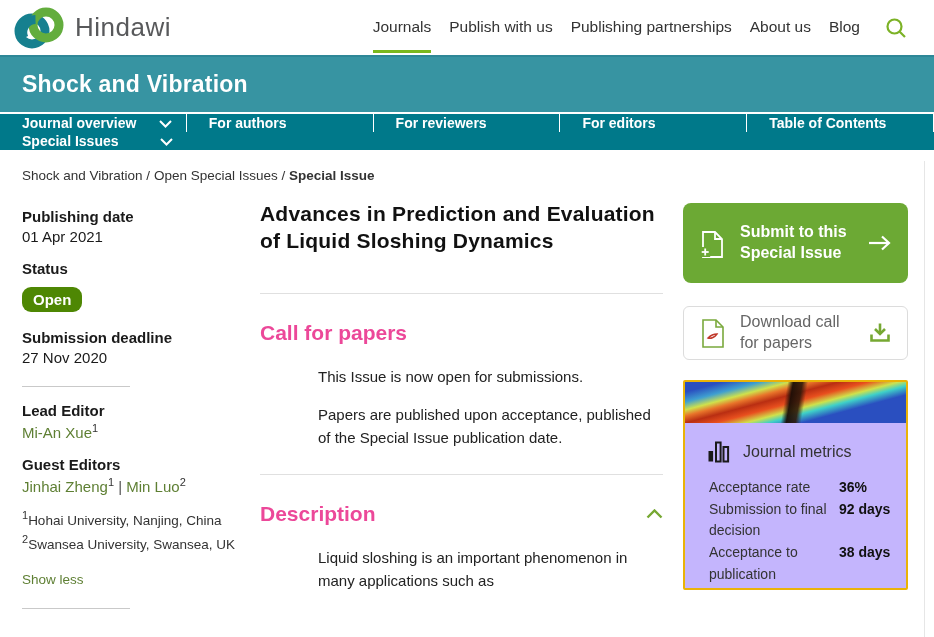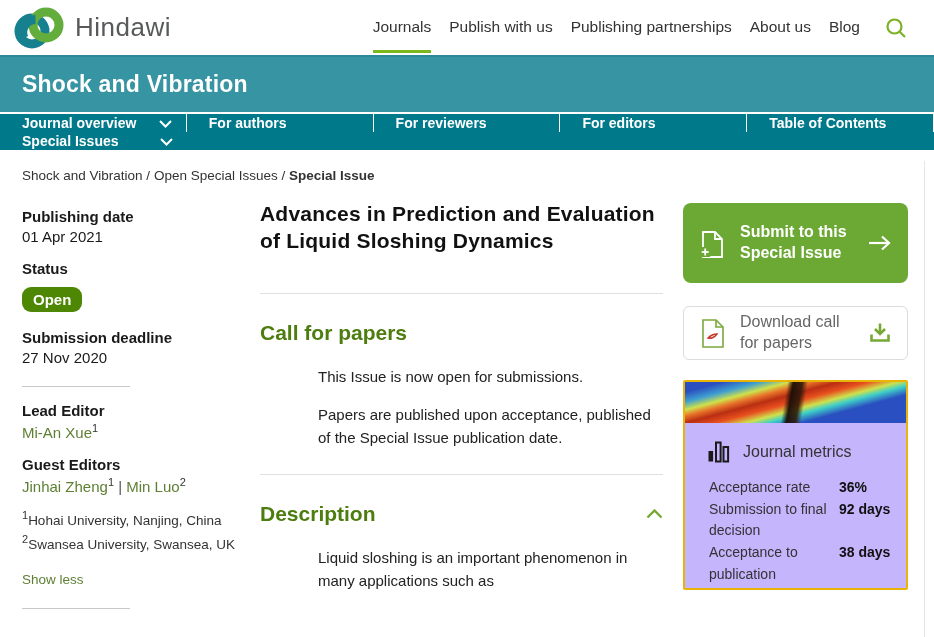--- a/index.html
+++ b/index.html
@@ -63,21 +63,21 @@
   .green-link { color: #5e7f33; text-decoration: none; cursor: pointer; font-size: 15px; }
   .editor-sep { color: #555; }
   sup { font-size: 11px; color: #333; }
   .affiliations { font-size: 13.5px; color: #333; line-height: 1.55; margin-top: 12px; }
   .show-less { display: inline-block; margin-top: 16px; font-size: 13.5px; }
 
   
   .page-title { font-size: 21px; font-weight: bold; color: #111; line-height: 1.28; margin: 8px 0 0; letter-spacing: .2px; }
   .main-divider { border: none; border-top: 1px solid #e0e0e0; margin: 38px 0 0; }
   .section-head-row { display: flex; align-items: center; justify-content: space-between; margin: 27px 0 20px; }
-  .section-heading { font-size: 21px; font-weight: bold; color: #4d7c0f; margin: 0; }
+  .section-heading { font-size: 21px; font-weight: bold; color: #ec4899; margin: 0; }
   .chevron-toggle { cursor: pointer; display: flex; align-items: center; }
   .indent { margin-left: 58px; }
   .body-p { font-size: 15px; line-height: 1.55; color: #222; margin: 0 0 15px; }
 
   
   .right-col { padding-top: 10px; }
   .submit-btn {
     width: 100%; background: #6ca934; border: none; border-radius: 8px;
     display: flex; align-items: center; gap: 14px; padding: 14px 16px;
     color: #fff; cursor: pointer; height: 80px; text-align: left;

